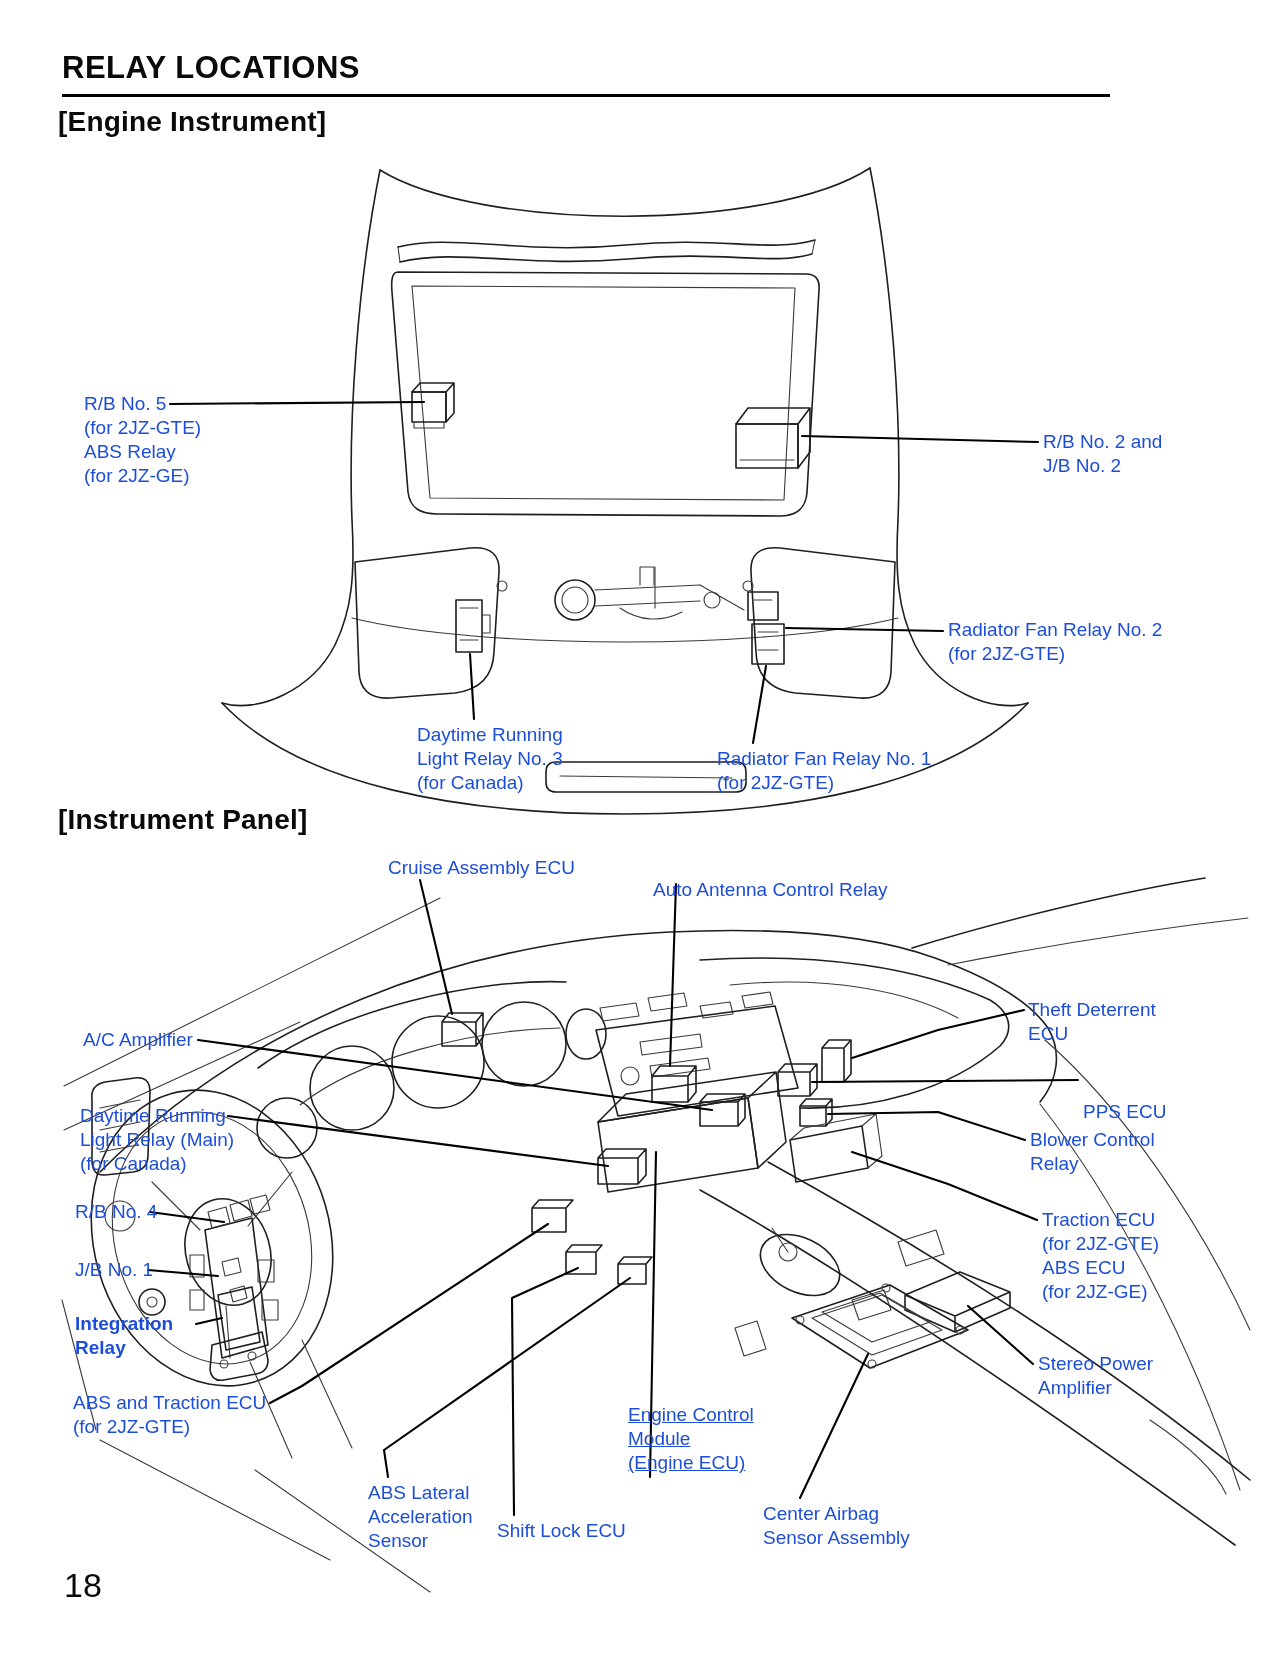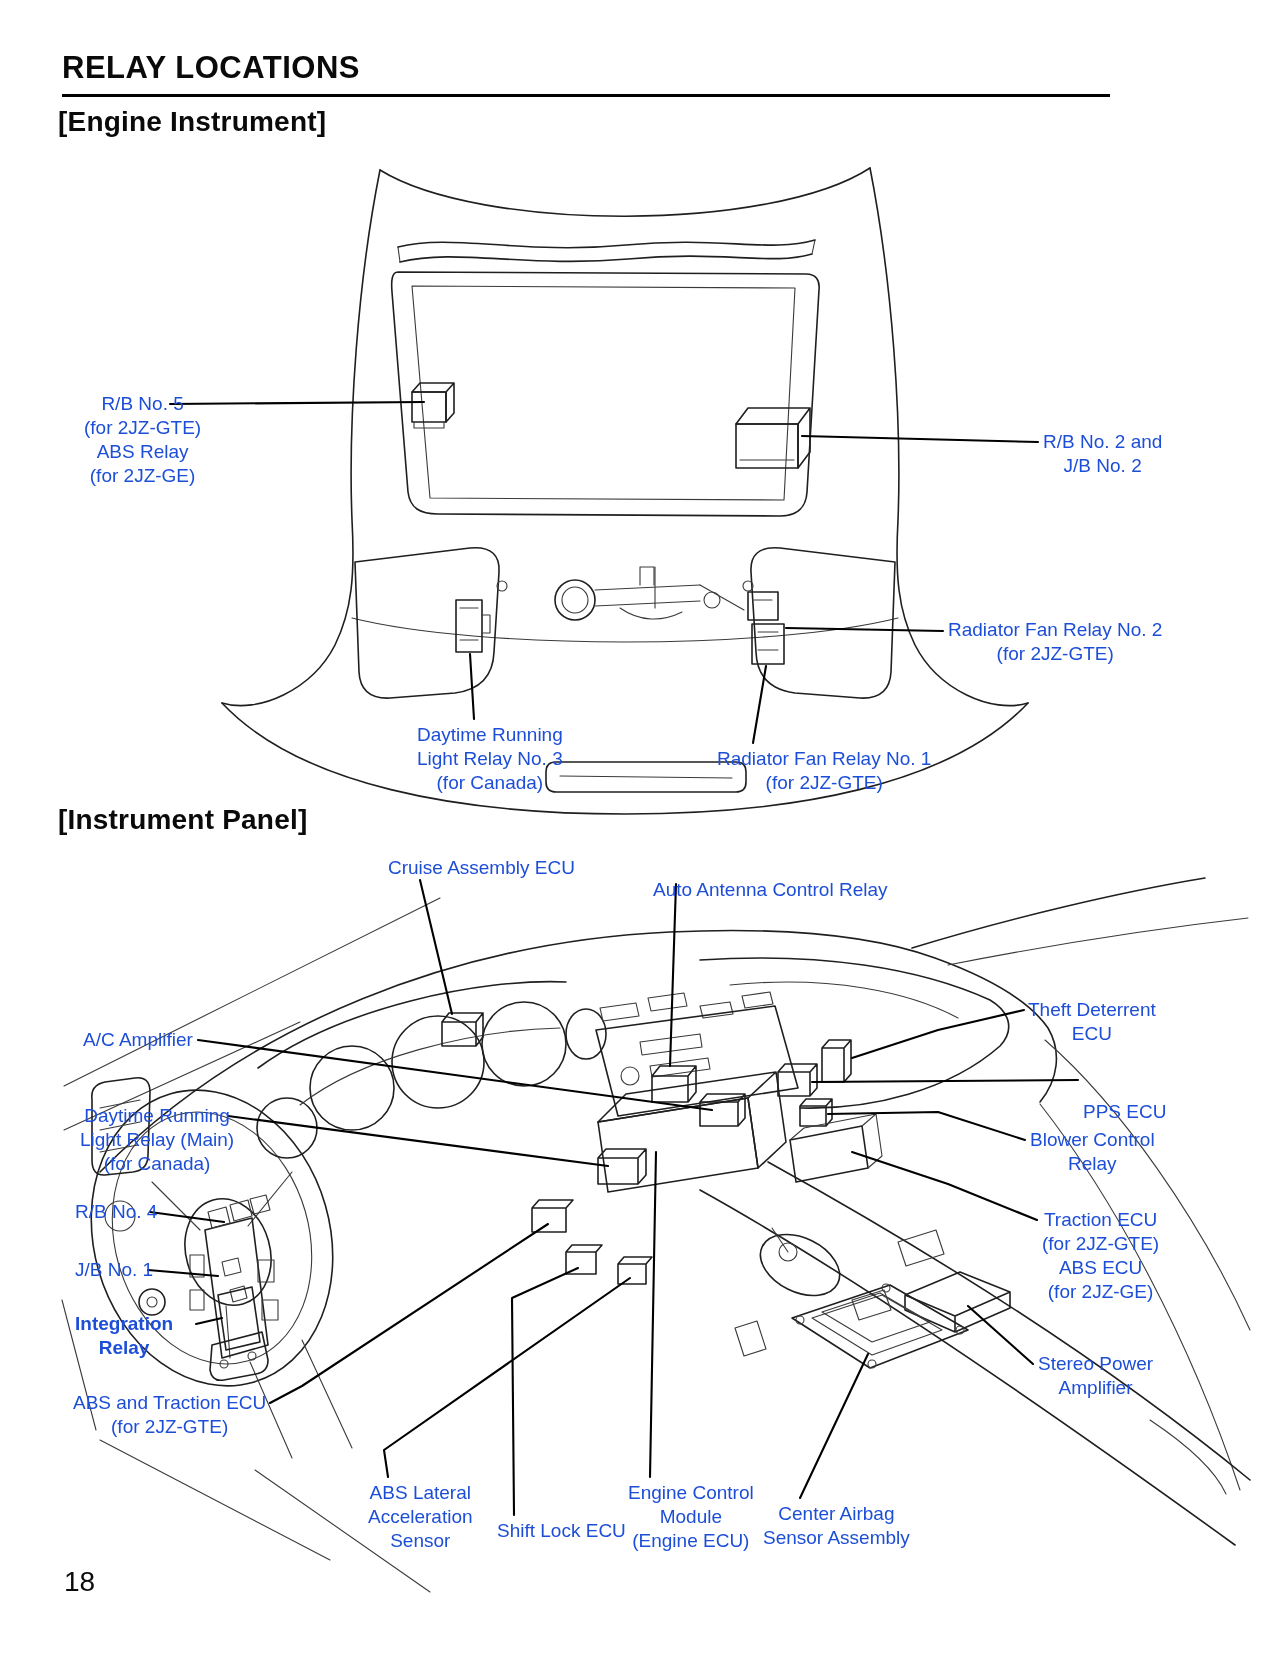--- a/index.html
+++ b/index.html
@@ -1,37 +1,36 @@
 <!DOCTYPE html>
 <html><head>
 <meta charset="utf-8">
 <style>
   html,body{margin:0;padding:0;background:#e8e8e8;}
   .page{
     position:relative;width:1280px;height:1656px;background:#ffffff;
     font-family:"Liberation Sans", sans-serif;color:#0a0a0a;overflow:hidden;
     margin:0 auto;
-    text-align:center;
   }
   .doc-title{
     position:absolute;left:62px;top:50px;font-size:31px;font-weight:bold;
     letter-spacing:.5px;
   }
   .title-rule{
     position:absolute;left:62px;top:94px;width:1048px;height:3px;background:#000;
   }
   .section-heading{
     position:absolute;font-size:28px;font-weight:bold;letter-spacing:.2px;
   }
   .label{
     position:absolute;font-size:19px;line-height:1.26;white-space:pre-line;
     color:#1d4ed8;
   }
   .page-number{
-    position:absolute;left:64px;top:1566px;font-size:28px;
+    position:absolute;left:64px;top:1566px;font-size:34px;
   }
   svg.art{position:absolute;left:0;top:0;}
   .art path,.art line,.art circle,.art ellipse,.art rect,.art polyline{
     fill:none;stroke:#1f1f1f;stroke-width:1.6;stroke-linecap:round;stroke-linejoin:round;
   }
   .art g[data-name$="leaders"] path{stroke:#000;stroke-width:2.1;}
   .art .thin{stroke-width:1.1;stroke:#3a3a3a;}
 </style>
 </head>
 <body>
@@ -280,21 +279,21 @@
   <div class="label" style="left:75px;top:1312px;font-weight:bold;" data-name="label-integration-relay">Integration
 Relay</div>
   <div class="label" style="left:1038px;top:1352px;" data-name="label-stereo-power-amplifier">Stereo Power
 Amplifier</div>
   <div class="label" style="left:73px;top:1391px;" data-name="label-abs-and-traction-ecu">ABS and Traction ECU
 (for 2JZ-GTE)</div>
   <div class="label" style="left:368px;top:1481px;" data-name="label-abs-lateral-acceleration-sensor">ABS Lateral
 Acceleration
 Sensor</div>
   <div class="label" style="left:497px;top:1519px;" data-name="label-shift-lock-ecu">Shift Lock ECU</div>
-  <div class="label" style="left:628px;top:1481px;" data-name="label-engine-control-module">Engine Control
+  <div class="label" style="left:628px;top:1403px;text-decoration:underline;" data-name="label-engine-control-module">Engine Control
 Module
 (Engine ECU)</div>
   <div class="label" style="left:763px;top:1502px;" data-name="label-center-airbag-sensor-assembly">Center Airbag
 Sensor Assembly</div>
 
   <div class="page-number" data-name="page-number">18</div>
 
 </div>
 
 </body></html>

